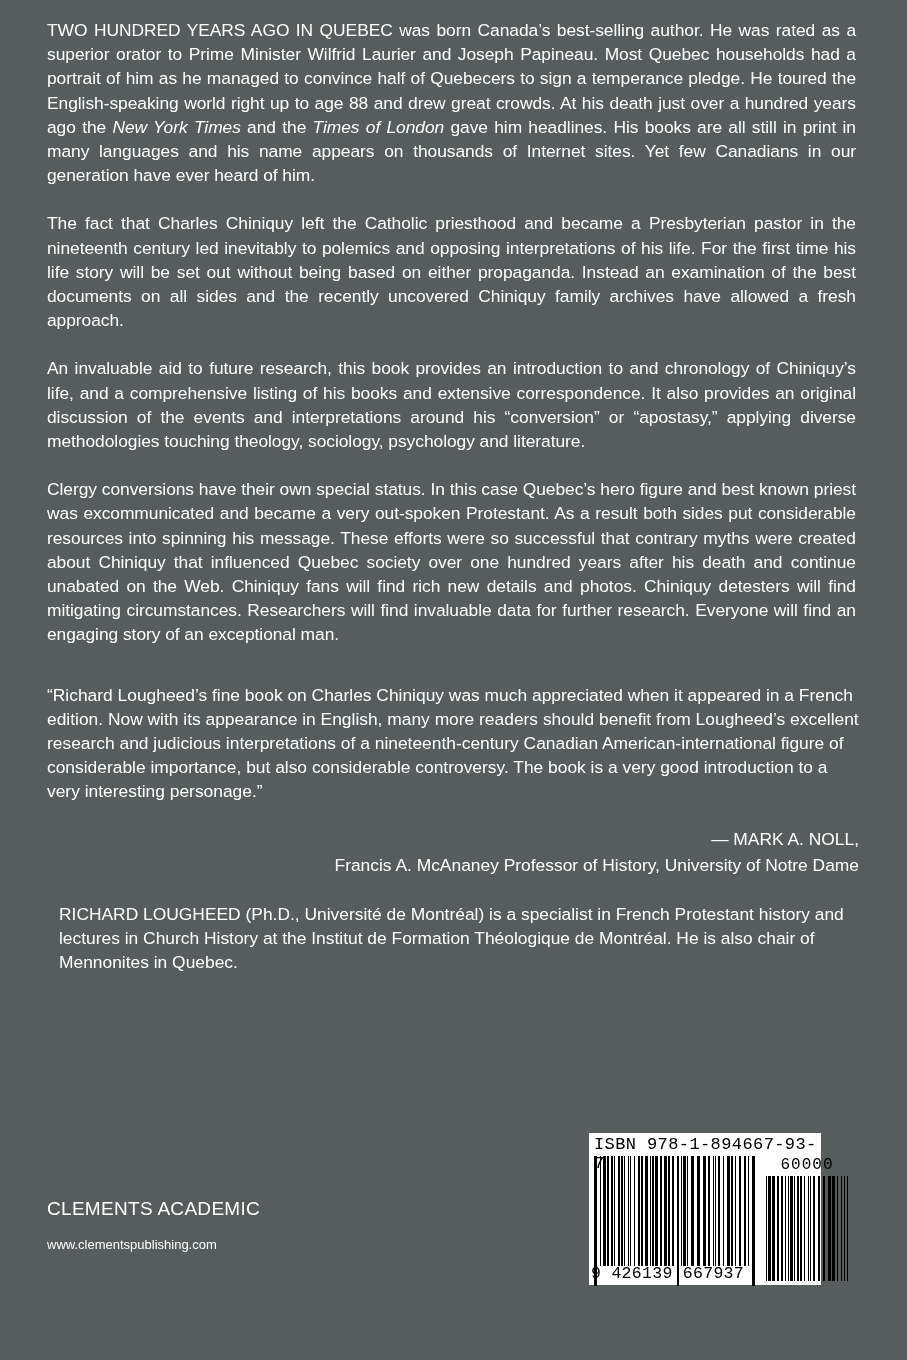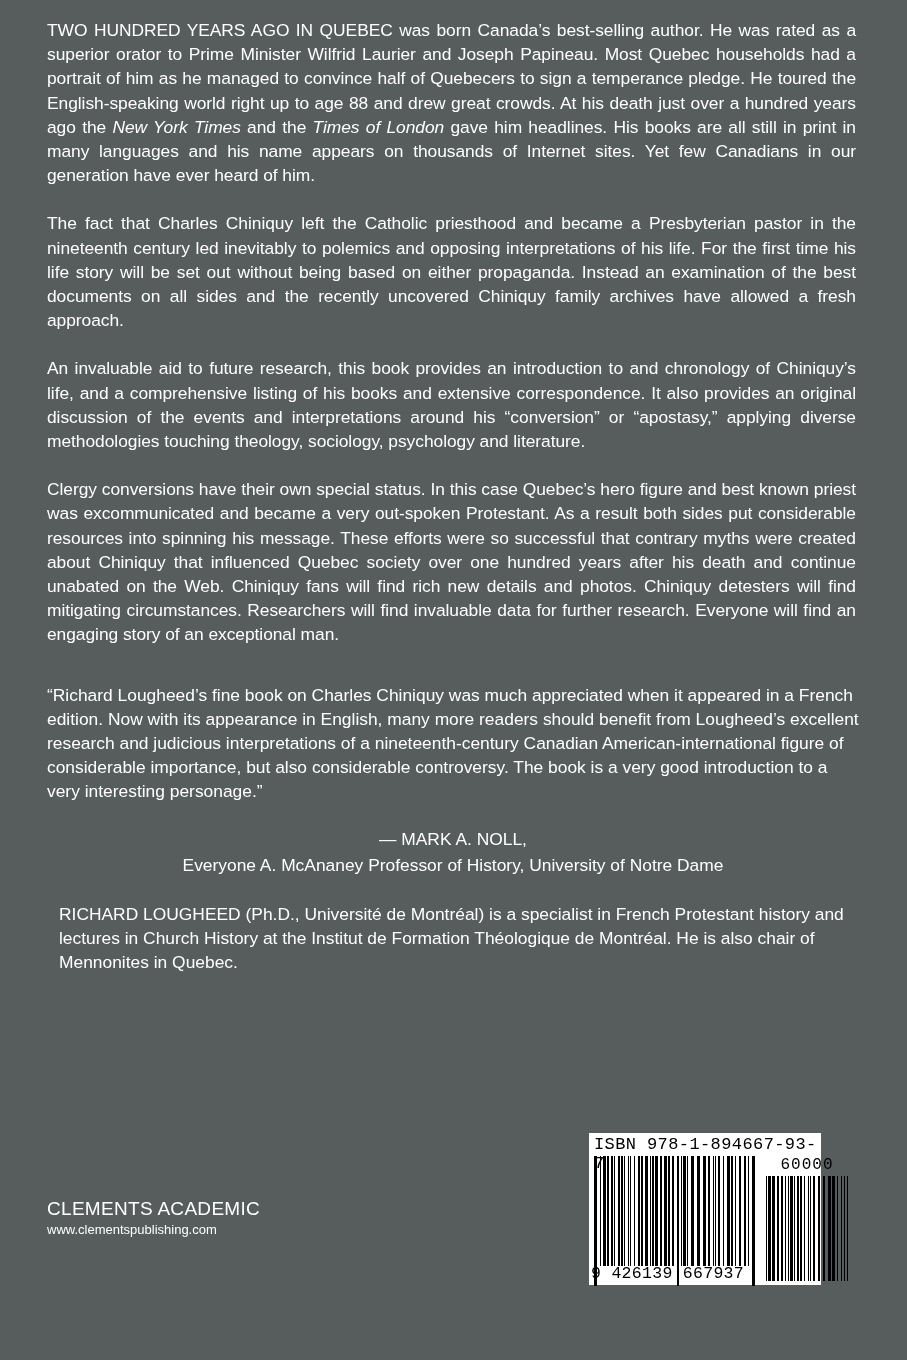--- a/index.html
+++ b/index.html
@@ -29,21 +29,21 @@
       letter-spacing: -0.05px;
     }
     .para i { font-style: italic; }
     .quote {
       font-size: 17.4px;
       line-height: 24.2px;
       text-align: left;
       margin: 36px 0 22px 0;
     }
     .attribution {
-      text-align: center;
+      text-align: right;
       font-size: 17.4px;
       line-height: 26px;
       margin: 0 0 24px 0;
     }
     .bio {
       font-size: 17.4px;
       line-height: 24.2px;
       text-align: left;
       margin: 12px;
     }
@@ -51,21 +51,21 @@
       position: absolute;
       left: 47px;
       top: 1198px;
     }
     .publisher-name {
       font-size: 19px;
       letter-spacing: 0.3px;
     }
     .publisher-url {
       font-size: 13px;
-      margin-top: 2px;
+      margin-top: 17px;
     }
     .barcode-box {
       position: absolute;
       left: 589px;
       top: 1133px;
       width: 232px;
       height: 152px;
       background: #ffffff;
       color: #000000;
     }
@@ -129,21 +129,21 @@
 
 <div class="page">
   <p class="para"><span>TWO HUNDRED YEARS AGO IN QUEBEC was born Canada’s best-selling author. He was rated as a superior orator to Prime Minister Wilfrid Laurier and Joseph Papineau. Most Quebec households had a portrait of him as he managed to convince half of Quebecers to sign a temperance pledge. He toured the English-speaking world right up to age 88 and drew great crowds. At his death just over a hundred years ago the </span><i>New York Times</i><span> and the </span><i>Times of London</i><span> gave him headlines. His books are all still in print in many languages and his name appears on thousands of Internet sites. Yet few Canadians in our generation have ever heard of him.</span></p>
   <p class="para"><span>The fact that Charles Chiniquy left the Catholic priesthood and became a Presbyterian pastor in the nineteenth century led inevitably to polemics and opposing interpretations of his life. For the first time his life story will be set out without being based on either propaganda. Instead an examination of the best documents on all sides and the recently uncovered Chiniquy family archives have allowed a fresh approach.</span></p>
   <p class="para"><span>An invaluable aid to future research, this book provides an introduction to and chronology of Chiniquy’s life, and a comprehensive listing of his books and extensive correspondence. It also provides an original discussion of the events and interpretations around his “conversion” or “apostasy,” applying diverse methodologies touching theology, sociology, psychology and literature.</span></p>
   <p class="para"><span>Clergy conversions have their own special status. In this case Quebec’s hero figure and best known priest was excommunicated and became a very out-spoken Protestant.  As a result both sides put considerable resources into spinning his message. These efforts were so successful that contrary myths were created about Chiniquy that influenced Quebec society over one hundred years after his death and continue unabated on the Web. Chiniquy fans will find rich new details and photos. Chiniquy detesters will find mitigating circumstances. Researchers will find invaluable data for further research. Everyone will find an engaging story of an exceptional man.</span></p>
 
   <p class="quote">“Richard Lougheed’s fine book on Charles Chiniquy was much appreciated when it appeared in a French edition. Now with its appearance in English, many more readers should benefit from Lougheed’s excellent research and judicious interpretations of a nineteenth-century Canadian American-international figure of considerable importance, but also considerable controversy. The book is a very good introduction to a very interesting personage.”</p>
   <div class="attribution">
     <div>— MARK A. NOLL,</div>
-    <div>Everyone A. McAnaney Professor of History, University of Notre Dame</div>
+    <div>Francis A. McAnaney Professor of History, University of Notre Dame</div>
   </div>
 
   <p class="bio">RICHARD LOUGHEED (Ph.D., Université de Montréal) is a specialist in French Protestant history and lectures in Church History at the Institut de Formation Théologique de Montréal. He is also chair of Mennonites in Quebec.</p>
 </div>
 
 <div class="publisher">
   <div class="publisher-name">CLEMENTS ACADEMIC</div>
   <div class="publisher-url">www.clementspublishing.com</div>
 </div>
 

